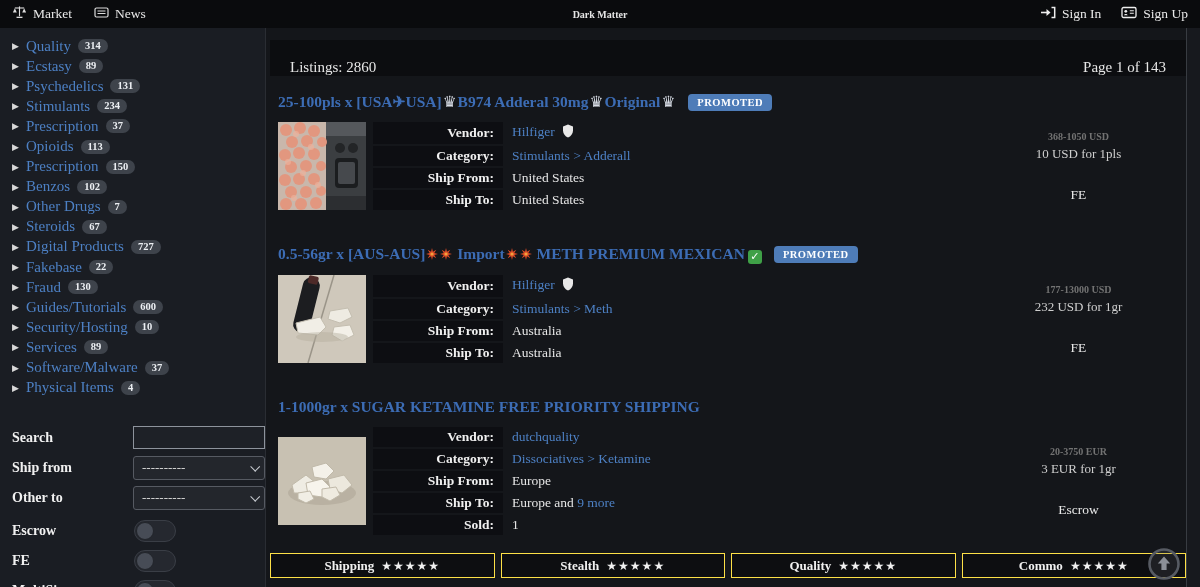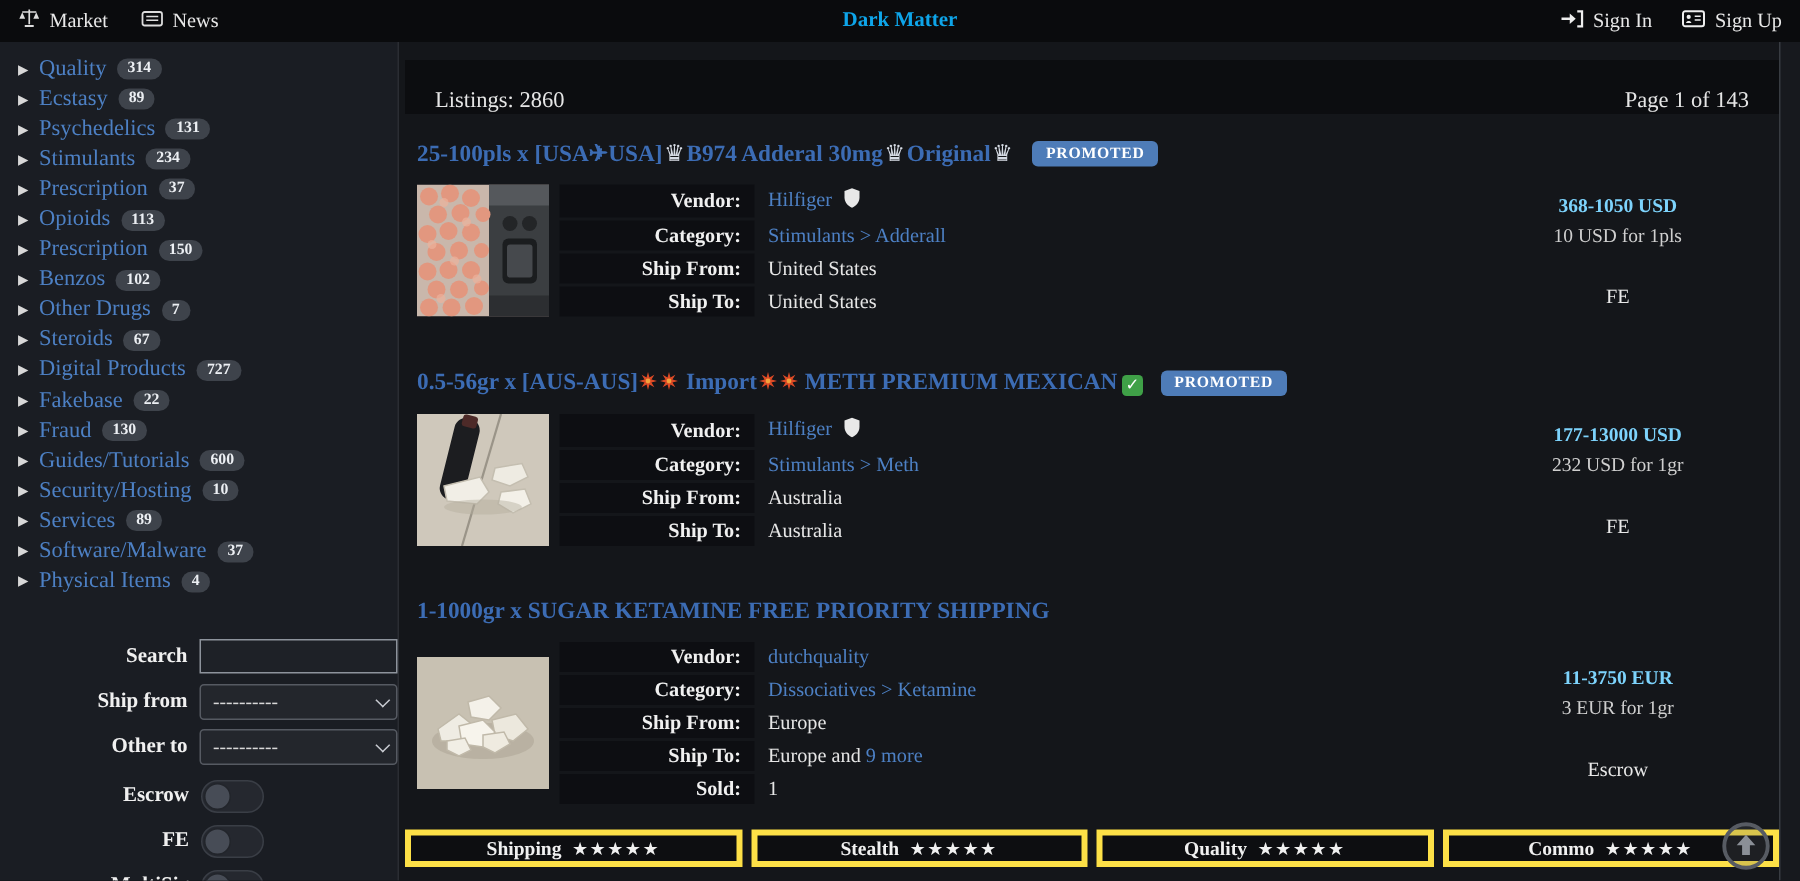--- a/index.html
+++ b/index.html
@@ -13,38 +13,38 @@
   .topbar {
     position:absolute; top:0; left:0; right:0; height:28px;
     background:#0a0b0d; display:flex; align-items:center;
     padding:0 12px; z-index:5;
   }
   .topbar .brand-group { display:flex; gap:22px; align-items:center; }
   .topbar .auth-group { margin-left:auto; display:flex; gap:20px; align-items:center; }
   .tb-item { display:flex; align-items:center; gap:6px; font-size:13.5px; color:#e9e9e9; cursor:pointer; }
   .tb-title {
     position:absolute; left:0; right:0; text-align:center;
-    font-weight:bold; font-size:14px; color:#0ea5e9; pointer-events:none;
+    font-weight:bold; font-size:10px; color:#e5e5e5; pointer-events:none;
   }
   
   .sidebar {
     position:absolute; top:28px; left:0; bottom:0; width:266px;
     background:#1a1d23; border-right:1px solid #2a2d33; padding:8px 0 0 12px;
   }
   .cat-row { height:20.1px; display:flex; align-items:center; }
   .cat-arrow { color:#d8d8d8; font-size:9px; width:14px; }
   .cat-link { color:#4d80c4; font-size:15px; cursor:pointer; }
   .cat-count {
     margin-left:7px; background:#3e434b; color:#eceff3;
     font-size:10.5px; font-weight:bold; border-radius:9px;
     padding:1px 7px; line-height:12px;
   }
   .filter-form { margin-top:28px; }
   .form-row { display:flex; align-items:center; height:24px; margin-bottom:6px; }
-  .form-label { width:114px; text-align:right; font-weight:bold; font-size:14px; margin-right:8px; color:#f0f0f0; }
+  .form-label { width:114px; font-weight:bold; font-size:14px; margin-right:8px; color:#f0f0f0; }
   .search-input {
     width:132px; height:23px; background:#1e2127; border:1px solid #8d939c;
     color:#eee; font-family:inherit; font-size:13px; padding:0 6px;
   }
   .sel-wrap { position:relative; display:inline-block; }
   .ship-select {
     width:132px; height:24px; background:#23262c; border:1px solid #565a62;
     color:#d8d8d8; font-family:inherit; font-size:13px; padding:0 20px 0 8px;
     -webkit-appearance:none; appearance:none; border-radius:3px;
   }
@@ -90,27 +90,27 @@
   .listing-body { display:flex; align-items:center; }
   .thumb { width:88px; height:88px; margin-left:8px; flex:none; cursor:pointer; }
   .thumb svg { display:block; }
   .details { margin-left:7px; width:420px; border-collapse:separate; border-spacing:0 2px; font-size:13.5px; }
   .details td { padding:2px 9px; height:17px; }
   .details .lbl { background:#0d0e12; text-align:right; font-weight:bold; width:130px; color:#f0f0f0; white-space:nowrap; }
   .details .val { color:#e6e6e6; }
   .lnk { color:#4d80c4; cursor:pointer; }
   .shield-ico { display:inline-block; margin-left:7px; vertical-align:-2px; }
   .pricebox { margin-left:auto; width:215px; text-align:center; padding-top:1px; }
-  .price-range { font-weight:bold; font-size:13px; color:#7dd3fc; }
+  .price-range { font-weight:bold; font-size:10px; color:#737373; }
   .unit-price { font-size:13px; color:#cfcfcf; margin-top:4px; }
   .pay-type { margin-top:25px; font-size:13.5px; color:#e8e8e8; }
   
   .ratings-row { position:absolute; bottom:9px; left:4px; right:0; display:flex; gap:6px; }
   .rating-box {
-    flex:1; height:25px; background:#0d0e11; border:4px solid #fde047;
+    flex:1; height:25px; background:#0d0e11; border:1px solid #fde047;
     display:flex; align-items:center; justify-content:center; gap:7px;
     font-weight:bold; font-size:13px; color:#f0f0f0; cursor:pointer;
   }
   .rating-box .stars { font-family:"DejaVu Sans",sans-serif; font-size:12px; letter-spacing:1px; }
   
   .scroll-top { position:absolute; right:18px; bottom:5px; width:36px; height:36px; cursor:pointer; z-index:9; }
 </style>
 </head>
 <body>
 
@@ -509,21 +509,21 @@
     <td class="val"><span>Europe and </span><span class="lnk">9 more</span></td>
   </tr>
 
   <tr>
     <td class="lbl">Sold:</td>
     <td class="val"><span>1</span></td>
   </tr>
 </tbody>
           </table>
       <div class="pricebox">
-        <div class="price-range">11-3750 EUR</div>
+        <div class="price-range">20-3750 EUR</div>
         <div class="unit-price">3 EUR for 1gr</div>
         <div class="pay-type">Escrow</div>
       </div>
     </div>
   </div>
 </div>
   <div class="ratings-row">
   <div class="rating-box">
     <span>Shipping</span>
     <span class="stars">★★★★★</span>

